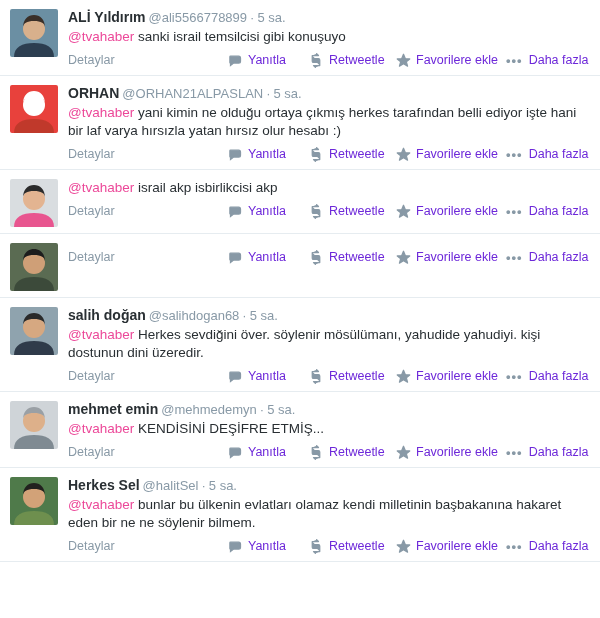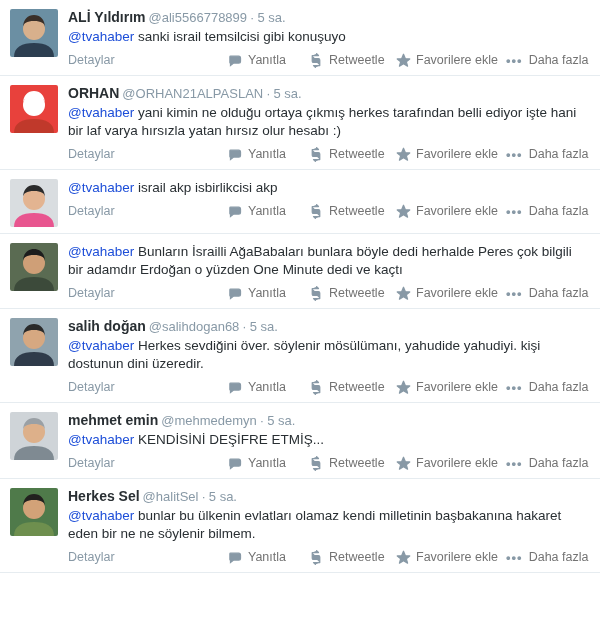--- a/index.html
+++ b/index.html
@@ -67,37 +67,37 @@
     font-size: 13px;
   }
   .text {
     font-size: 13.5px;
     line-height: 18px;
     color: #292f33;
     word-wrap: break-word;
     margin-bottom: 3px;
   }
   .mention {
-    color: #1d4ed8;
+    color: #ec4899;
   }
   .actions {
     display: flex;
     margin-top: 5px;
     height: 18px;
     font-size: 12.5px;
     color: #8899a6;
   }
   .act {
     display: inline-flex;
     align-items: center;
     color: #8899a6;
     white-space: nowrap;
   }
   .act .lbl {
-    color: #737373;
+    color: #6d28d9;
   }
   .details {
     width: 160px;
     flex: 0 0 160px;
     color: #8899a6;
   }
   .act-icon {
     display: inline-block;
     margin-right: 5px;
     line-height: 0;
@@ -241,21 +241,20 @@
     <div class="tweet">
       <div class="avatar">
         <svg width="48" height="48" viewBox="0 0 48 48">
           <rect x="0" y="0" width="48" height="48" fill="#5a6b52"></rect>
           <path d="M4 48c0-10 8-14 20-14s20 4 20 14z" fill="#3c4a3a"></path>
           <circle cx="24" cy="20" r="11" fill="#cf9f77"></circle>
           <path d="M13 19c0-9 5-13 11-13s11 4 11 13c0-5-4-7-11-7s-11 2-11 7z" fill="#1d1d1d"></path>
         </svg>
       </div>
       <div class="body">
-        <div class="text"><span class="mention">@tvahaber</span><span> Bunların İsrailli AğaBabaları bunlara böyle dedi herhalde Peres çok bilgili bir adamdır Erdoğan o yüzden One Minute dedi ve kaçtı</span></div>
         <div class="actions">
           <span class="act details">Detaylar</span>
           <span class="act act-reply">
             <span class="act-icon"><svg class="ico" width="15" height="15" viewBox="0 0 24 24">
                 <path d="M4 5h13a3 3 0 0 1 3 3v5a3 3 0 0 1-3 3H9l-5 4v-4H4a1 1 0 0 1-1-1V6a1 1 0 0 1 1-1z" fill="none" stroke="#8899a6" stroke-width="2"></path>
               </svg></span>
             <span class="lbl">Yanıtla</span>
           </span>
           <span class="act act-rt">
             <span class="act-icon"><svg class="ico" width="16" height="15" viewBox="0 0 24 24">

